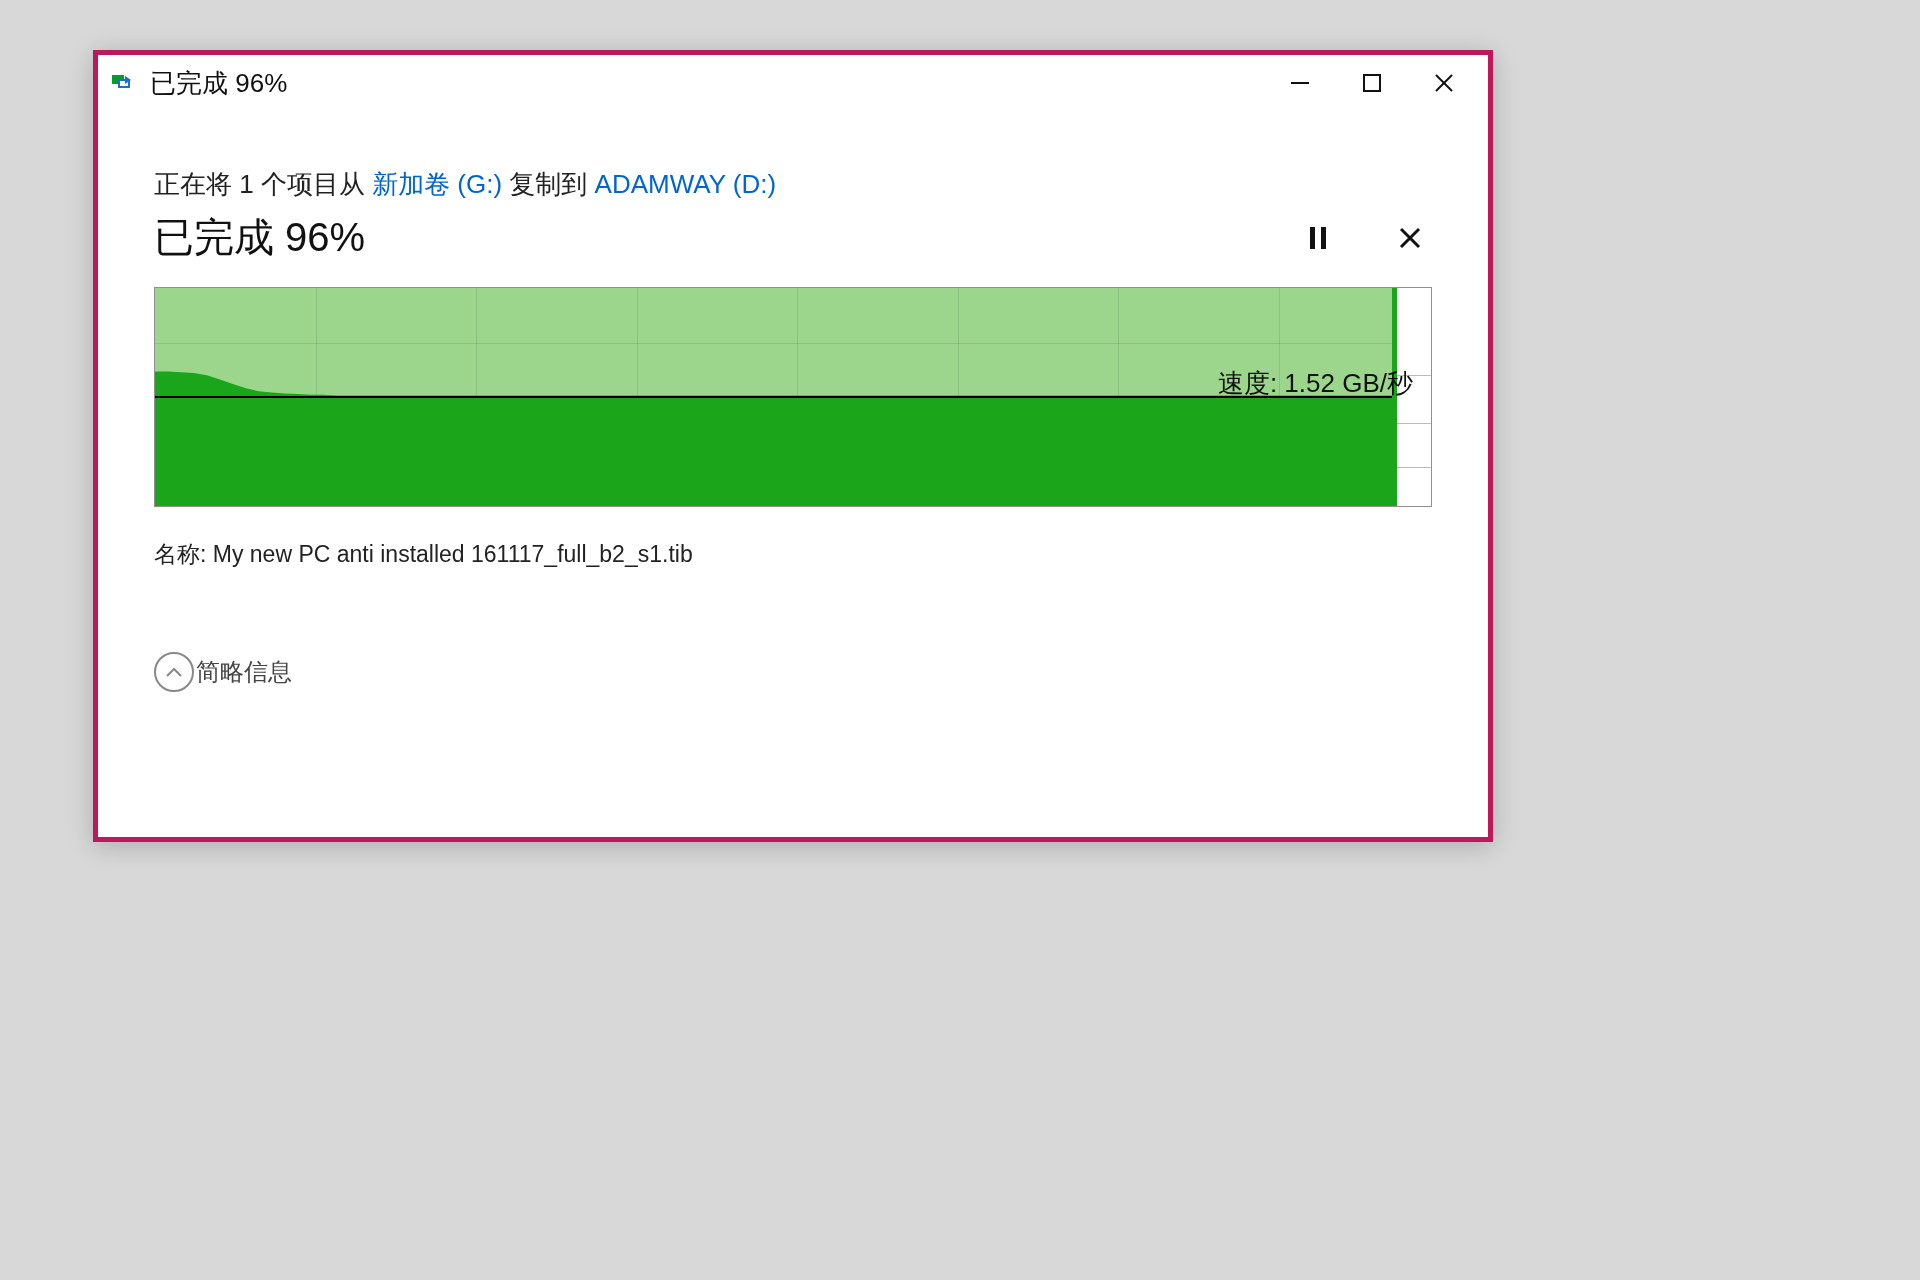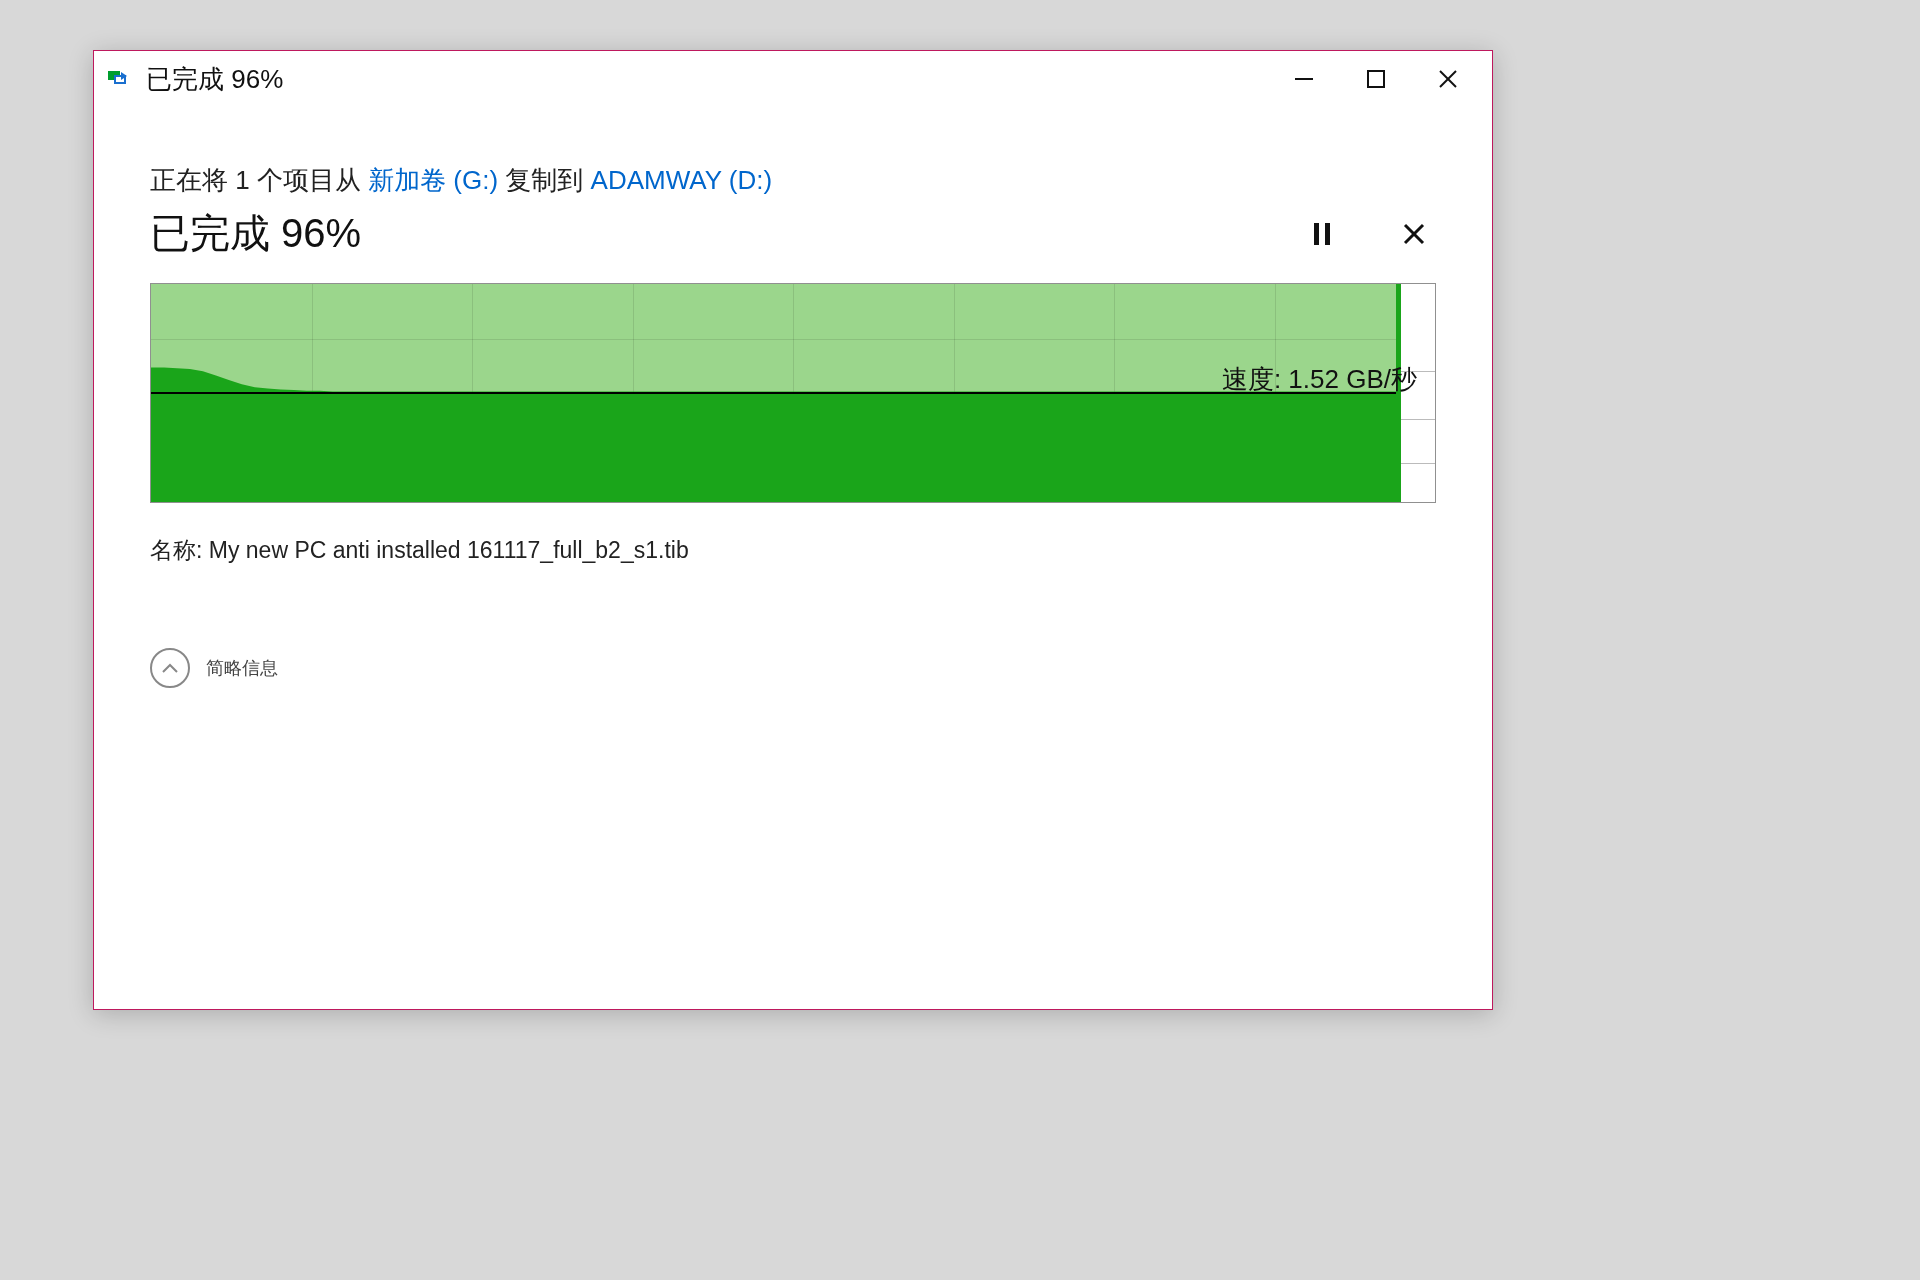--- a/index.html
+++ b/index.html
@@ -8,23 +8,23 @@
     background: #d8d8d8;
     width: 1920px;
     height: 1280px;
     position: relative;
   }
   .dialog {
     position: absolute;
     left: 93px;
     top: 50px;
     width: 1400px;
-    height: 960px;
+    height: 792px;
     background: #fff;
-    border: 1px solid #be185d;
+    border: 5px solid #be185d;
     box-shadow: 0 4px 24px rgba(0,0,0,.2);
   }
   .titlebar {
     display: flex;
     align-items: center;
     height: 56px;
     padding: 0 8px 0 14px;
   }
   .app-icon {
     width: 24px; height: 20px; margin-right: 14px;
@@ -67,21 +67,21 @@
   .end-gap { position:absolute; right:0; top:0; bottom:0; background:#fff; }
   .tailbar { position:absolute; top:0; bottom:0; width:5px; background:#1aa51a; }
   .tick   { position:absolute; right:0; width:34px; height:1px; background:#bbb; }
   .speed-lbl {
     position:absolute; right:18px; top:78px;
     font-size:26px; color:#111;
   }
 
   .details { margin-top: 28px; font-size:23px; color:#222; line-height:1.7; }
 
-  .collapse-row { display:flex; align-items:center; gap:16px; margin-top: 78px; cursor:pointer; color:#444; font-size:18px; }
+  .collapse-row { display:flex; align-items:center; gap:2px; margin-top: 78px; cursor:pointer; color:#444; font-size:24px; }
   .chevron-circle {
     width:40px; height:40px; border:2px solid #888; border-radius:50%;
     display:flex; align-items:center; justify-content:center;
   }
 </style>
 </head>
 <body>
 
 <div class="dialog">
 

